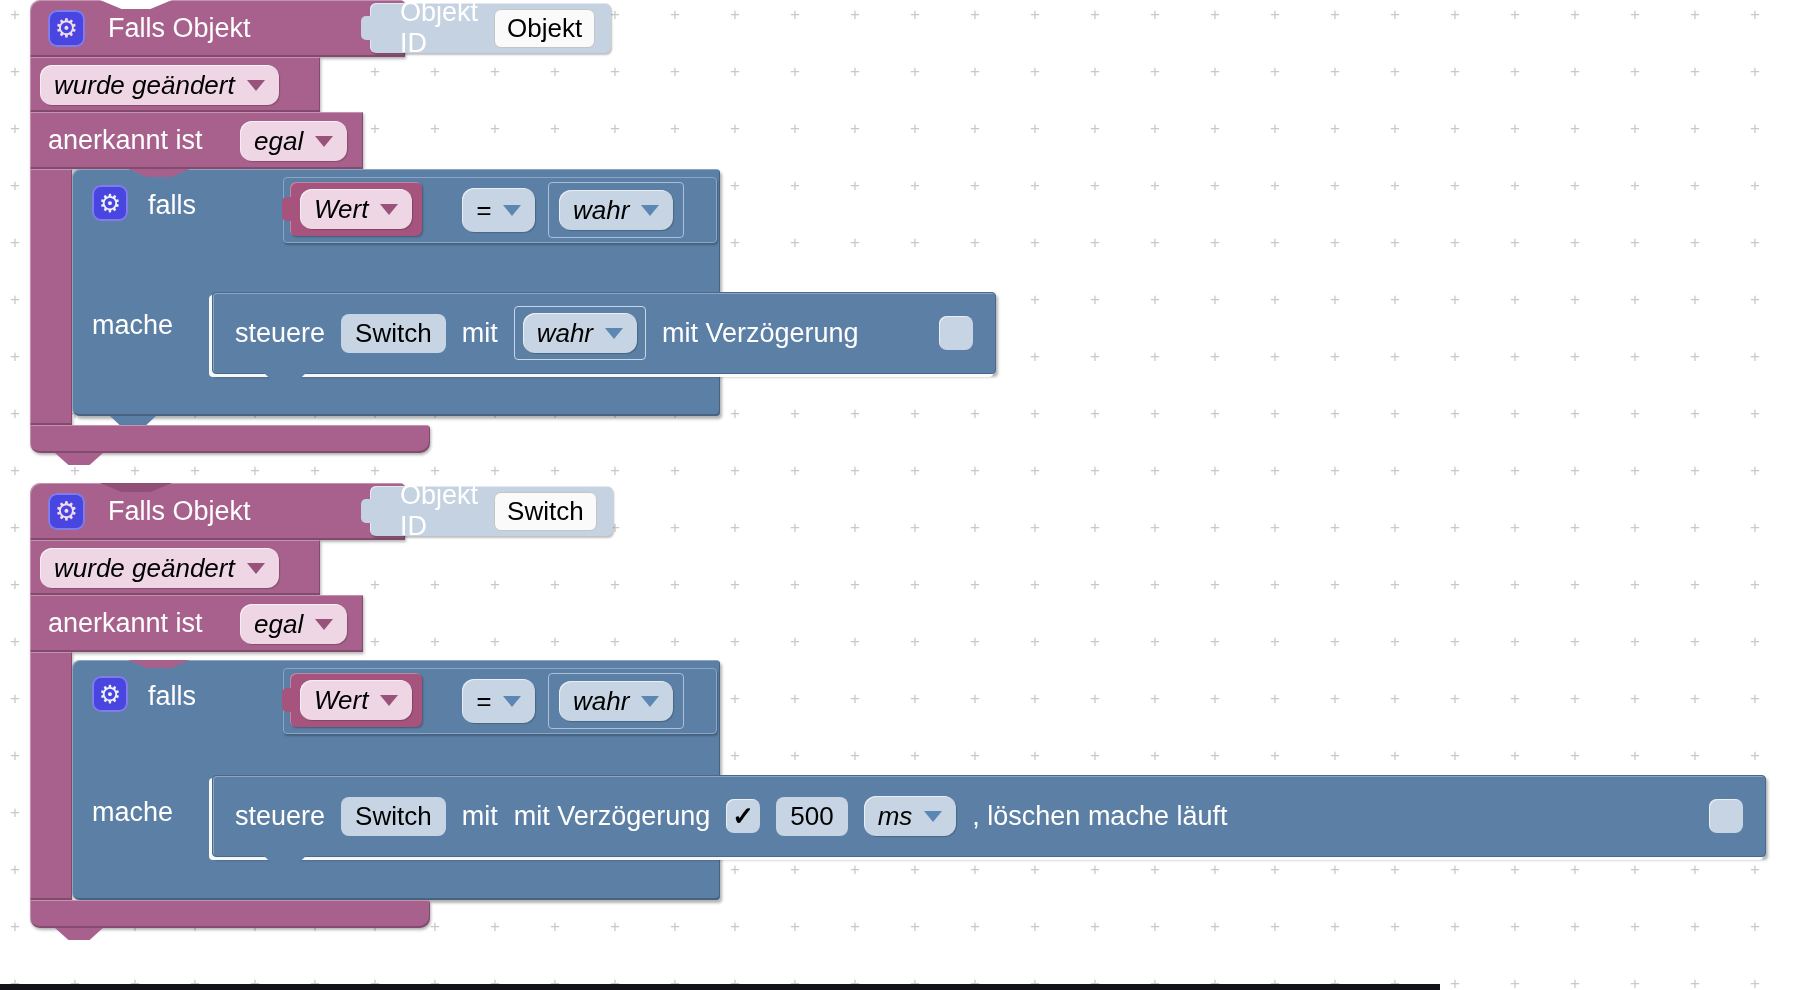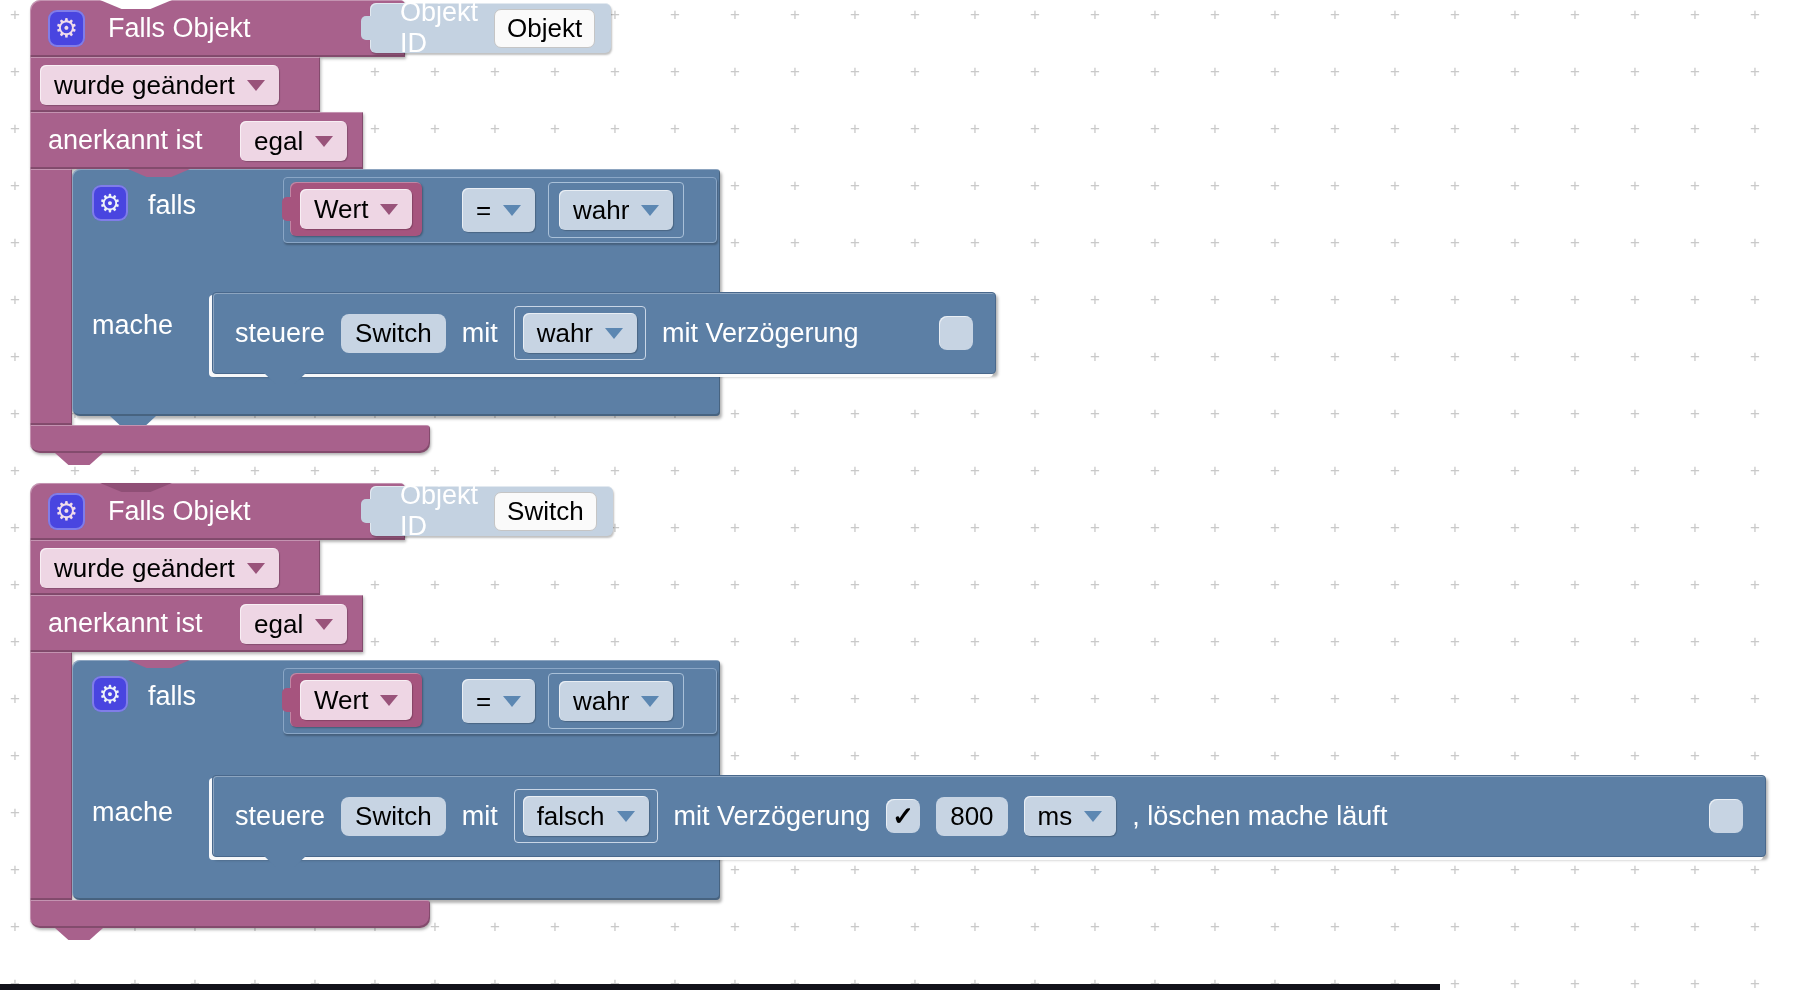--- a/index.html
+++ b/index.html
@@ -29,23 +29,23 @@
          box-shadow:inset 1px 1px 0 rgba(255,255,255,.5),1px 2px 2px rgba(0,0,0,.25);}
   .objid .bump{position:absolute;left:-9px;top:13px;width:18px;height:24px;background:#c4d2e1;
          border-radius:5px 0 0 5px;}
   .field{background:#fafafa;border:1px solid #c5c5c5;border-radius:7px;padding:3px 12px;
          color:#000;font-size:26px;}
 
   .row2{position:absolute;left:0;top:57px;width:290px;height:55px;}
   .row3{position:absolute;left:0;top:112px;width:333px;height:57px;}
   .wlab{position:absolute;left:18px;top:0;height:57px;display:flex;align-items:center;
         color:#fff;font-size:27px;}
-  .pill{display:inline-flex;align-items:center;gap:12px;background:#eed6e4;border-radius:6px;
+  .pill{display:inline-flex;align-items:center;gap:12px;background:#eed6e4;border-radius:12px;
         height:40px;padding:0 14px;font-size:26px;color:#000;cursor:pointer;
-        box-shadow:inset 1px 1px 0 rgba(255,255,255,.6),1px 1px 1px rgba(0,0,0,.2);}
+        box-shadow:inset 1px 1px 0 rgba(255,255,255,.6),1px 1px 1px rgba(0,0,0,.2);font-style:italic;}
   .bluepill{background:#c7d4e3;}
   .car{width:0;height:0;border-left:9px solid transparent;border-right:9px solid transparent;
        border-top:11px solid #99537a;}
   .car.b{border-top-color:#5c87b2;}
   .row2 .pill{position:absolute;left:10px;top:8px;}
   .row3 .pill{position:absolute;left:210px;top:9px;}
 
   .spine{position:absolute;left:0;top:169px;width:42px;}
   .b1 .spine{height:256px;} .b2 .spine{height:248px;}
   .bar{position:absolute;left:0;width:400px;height:28px;border-radius:0 4px 10px 10px;}
@@ -783,29 +783,23 @@
           </div>
         </div>
       </div>
 
       <div class="mache">mache</div>
 
       <div class="act">
         <span>steuere</span>
         <span class="fieldpill">Switch</span>
         <span>mit</span>
-        <span class="slot">
-          <span class="pill bluepill">
-            <span>falsch</span>
-            <span class="car b"></span>
-          </span>
-        </span>
         <span>mit Verzögerung</span>
         <span class="chk">✓</span>
-        <span class="fieldpill">800</span>
+        <span class="fieldpill">500</span>
         <span class="pill bluepill">
           <span>ms</span>
           <span class="car b"></span>
         </span>
         <span>, löschen mache läuft</span>
         <span class="chk last"></span>
         <span class="tabu"></span>
       </div>
 
       <div class="tabd"></div>

